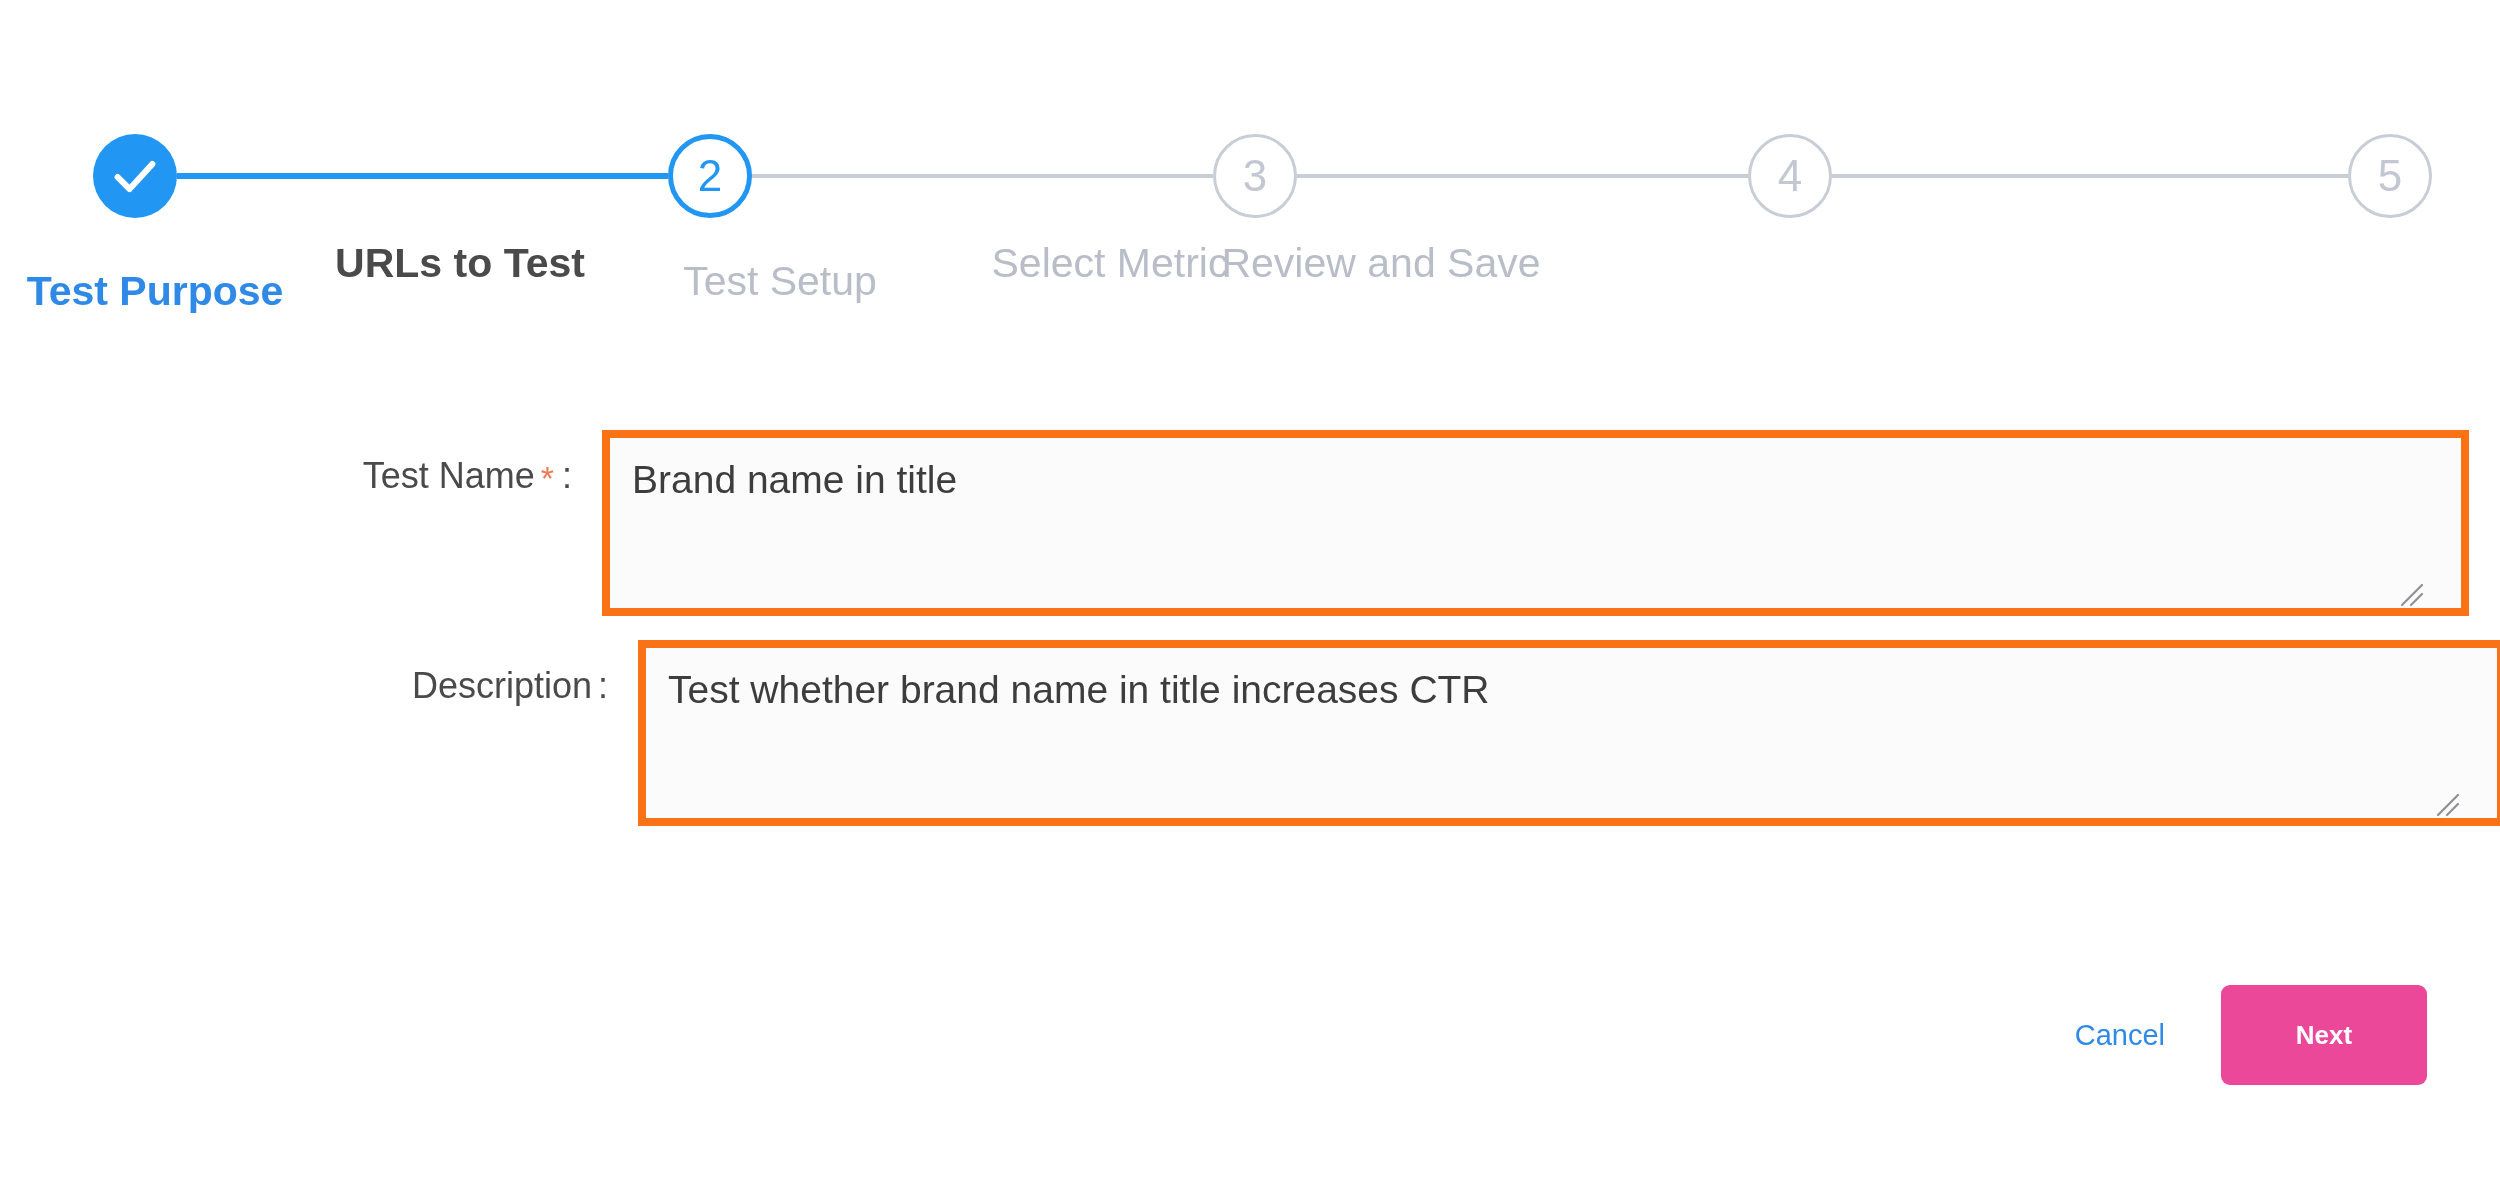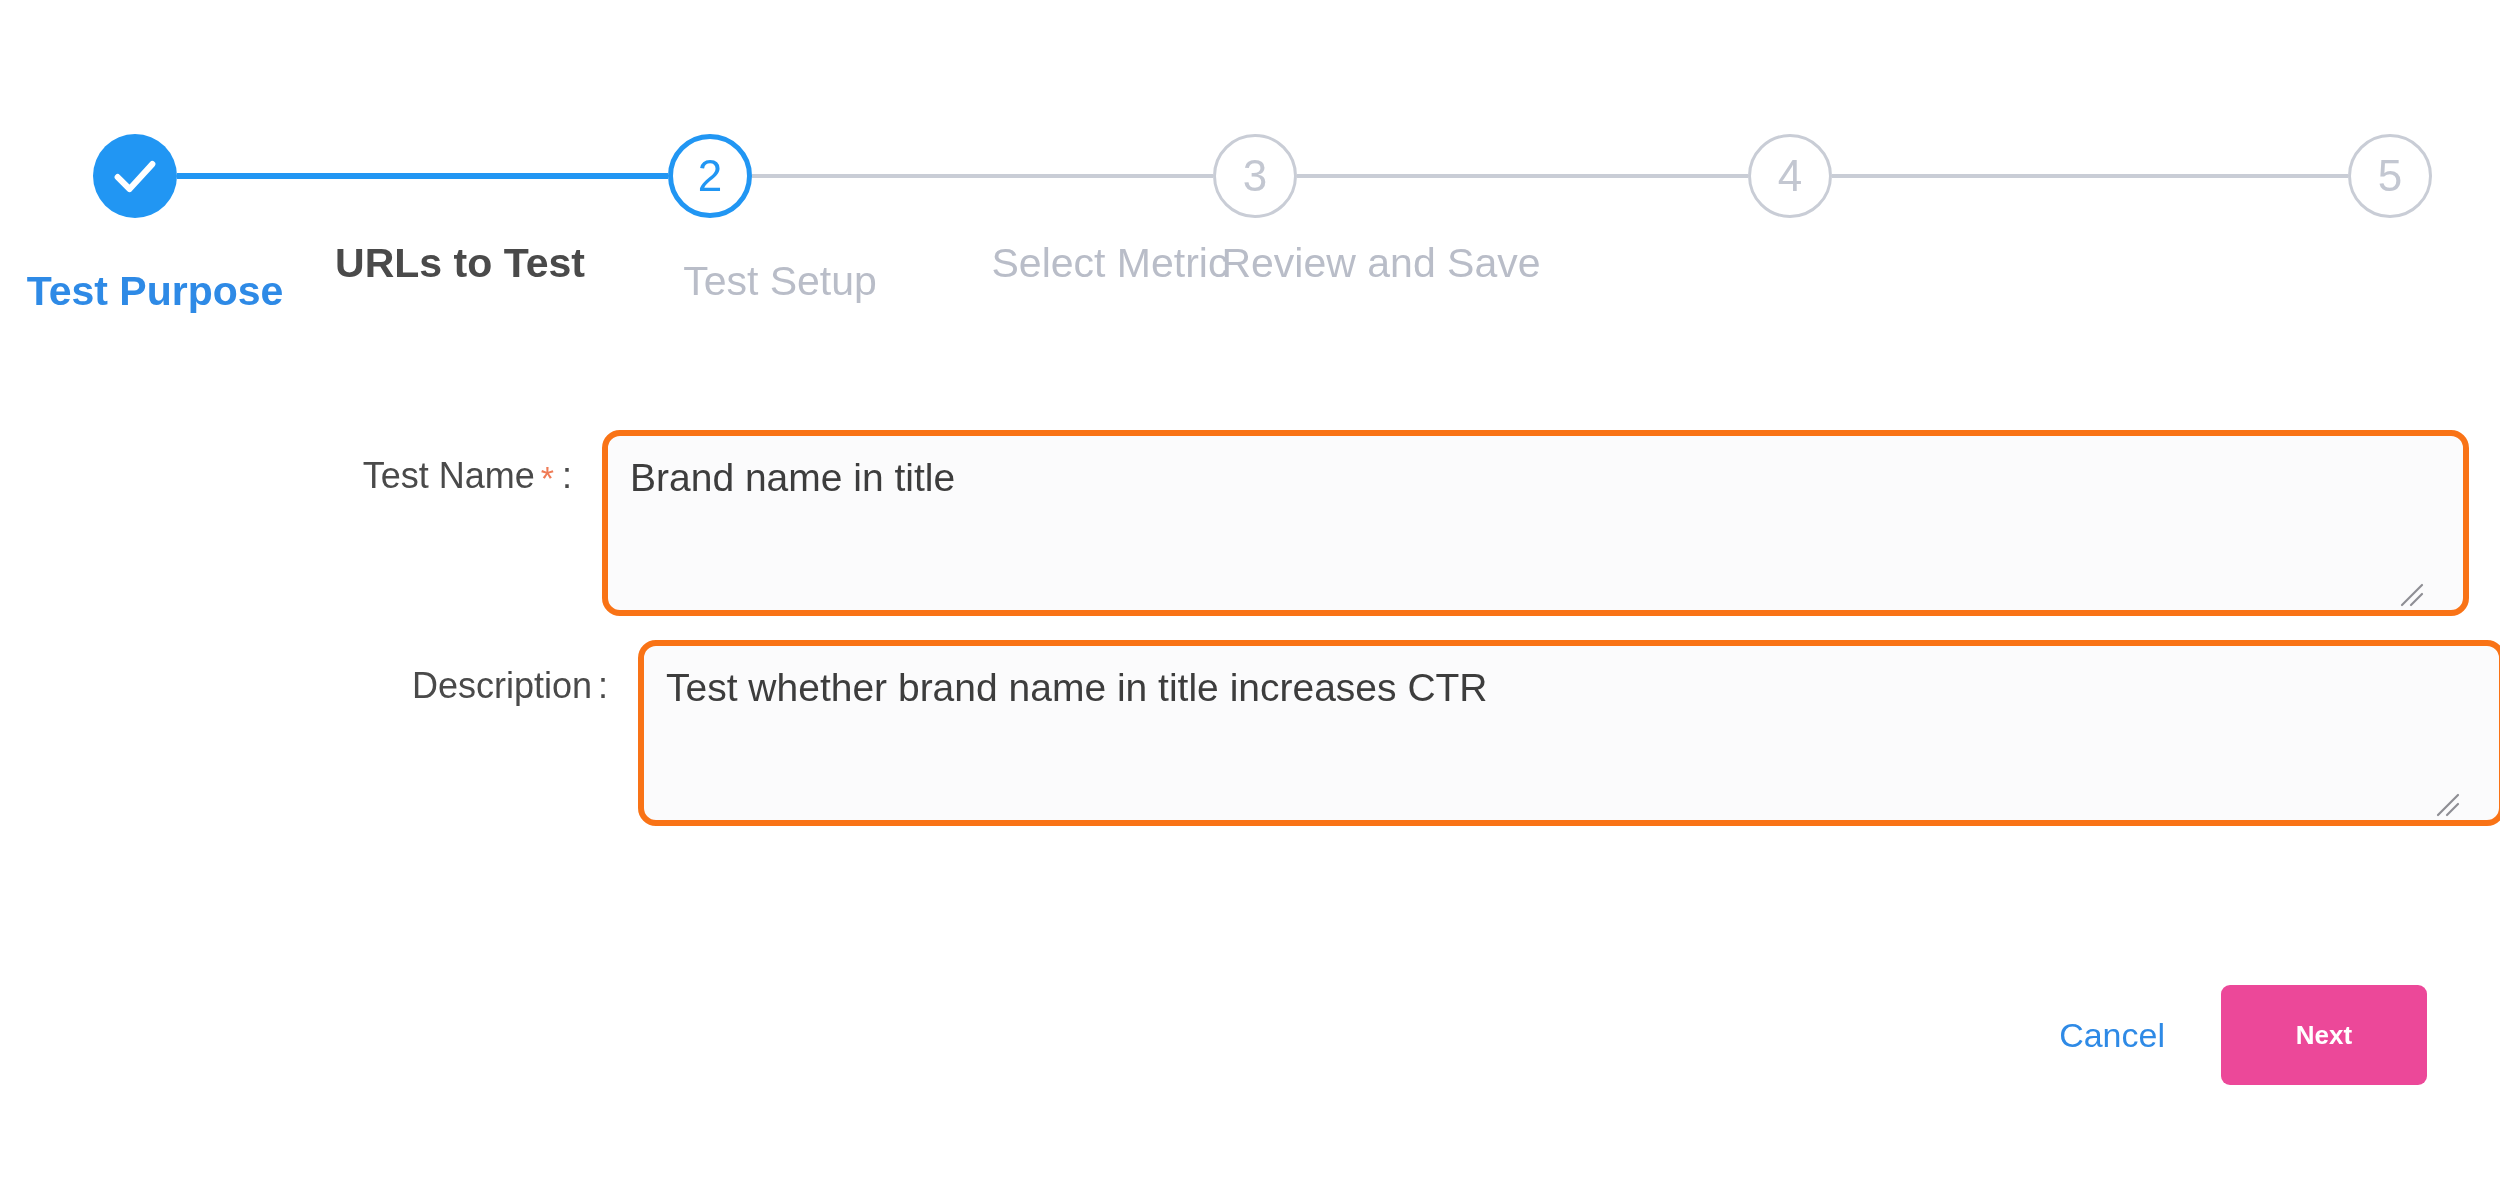--- a/index.html
+++ b/index.html
@@ -118,22 +118,22 @@
     margin: 0 2px 0 6px;
   }
   .colon { margin-left: 6px; }
 
   .textarea-box {
     position: relative;
     box-sizing: border-box;
     width: 1867px;
     height: 186px;
     background: #fbfbfc;
-    border: 6px solid #f97316;
-    border-radius: 18px;
+    border: 8px solid #f97316;
+    border-radius: 0;
     padding: 18px 22px;
     font-size: 39px;
     color: #3d3d3d;
     line-height: 1.25;
     overflow: hidden;
     white-space: pre-wrap;
   }
   .resize-grip {
     position: absolute;
     right: 6px;
@@ -152,21 +152,21 @@
     display: flex;
     justify-content: flex-end;
     align-items: center;
     padding-right: 73px;
     box-sizing: border-box;
   }
   .btn-cancel {
     background: none;
     border: none;
     color: #2e8ae6;
-    font-size: 34px;
+    font-size: 29px;
     font-family: "Liberation Sans", sans-serif;
     cursor: pointer;
     padding: 10px 18px;
     margin-right: 38px;
     line-height: 1;
   }
   .btn-next {
     background: #ec4899;
     border: none;
     border-radius: 9px;

